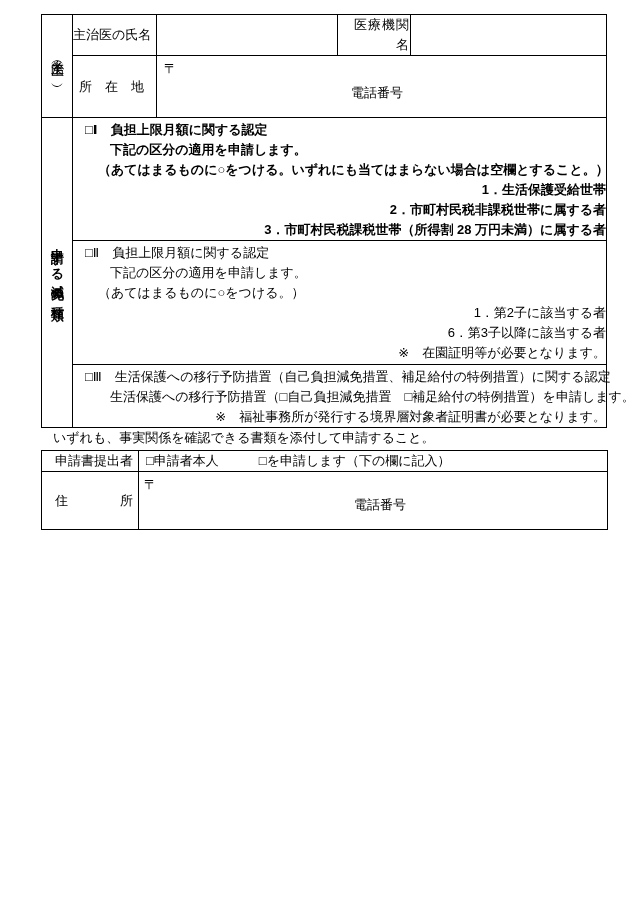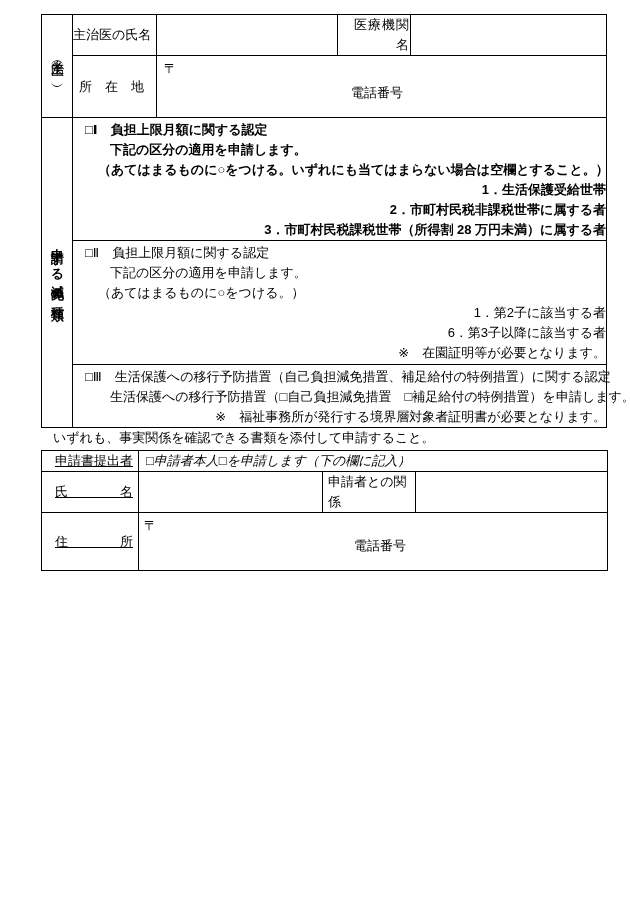--- a/index.html
+++ b/index.html
@@ -38,21 +38,21 @@
   .vcell { text-align:center; }
   .vtext {
     writing-mode:vertical-rl;
     text-orientation:mixed;
     letter-spacing:2px;
     display:inline-block;
   }
   .lbl { padding-left:0; }
   .lbl-spread { padding-left:6px; letter-spacing:0; }
   .lbl-inst { padding-left:3px; letter-spacing:1px;text-align:right; }
-  .lbl-wide { padding-left:13px;text-decoration:underline; }
+  .lbl-wide { padding-left:13px; }
   .lbl-rel { padding-left:5px; }
 
   .addr { position:relative; vertical-align:top; }
   .postal { position:absolute; top:3px; }
   .p1 { left:7px; }
   .p3 { left:5px; }
   .tel { position:absolute; bottom:14px; }
   .tel1 { left:194px; }
   .tel3 { left:215px; }
 
@@ -61,21 +61,21 @@
   .ind-sub   { padding-left:37px; }
   .ind-paren { padding-left:25px; }
   .ind-item  { padding-left:40px;text-align:right; }
 
   .chk { display:inline-block; }
 
   .note {
     position:absolute; left:53px; top:428px;
     font-size:13px; line-height:20px; white-space:nowrap;
   }
-  .opts { display:flex; padding-left:7px; white-space:nowrap;font-style:italic; }
+  .opts { display:flex; padding-left:7px; gap:40px; white-space:nowrap; }
 </style>
 </head>
 <body>
 
 <div class="page">
 
   <table class="t1">
     <colgroup>
       <col style="width:31px">
         <col style="width:84px">
@@ -160,26 +160,20 @@
     <tbody>
         <tr class="r1">
       <td class="lbl-wide">申請書提出者</td>
       <td colspan="3">
         <div class="opts">
           <span><span class="chk">□</span><span>申請者本人</span></span>
           <span><span class="chk">□</span><span>を申請します（下の欄に記入）</span></span>
         </div>
       </td>
     </tr>
-    <tr class="r2">
-      <td class="lbl-wide">氏　　　　名</td>
-      <td></td>
-      <td class="lbl-rel">申請者との関係</td>
-      <td></td>
-    </tr>
     <tr class="r3">
       <td class="lbl-wide">住　　　　所</td>
       <td class="addr" colspan="3">
         <span class="postal p3">〒</span>
         <span class="tel tel3">電話番号</span>
       </td>
     </tr>
   </tbody>
     </table>
 

